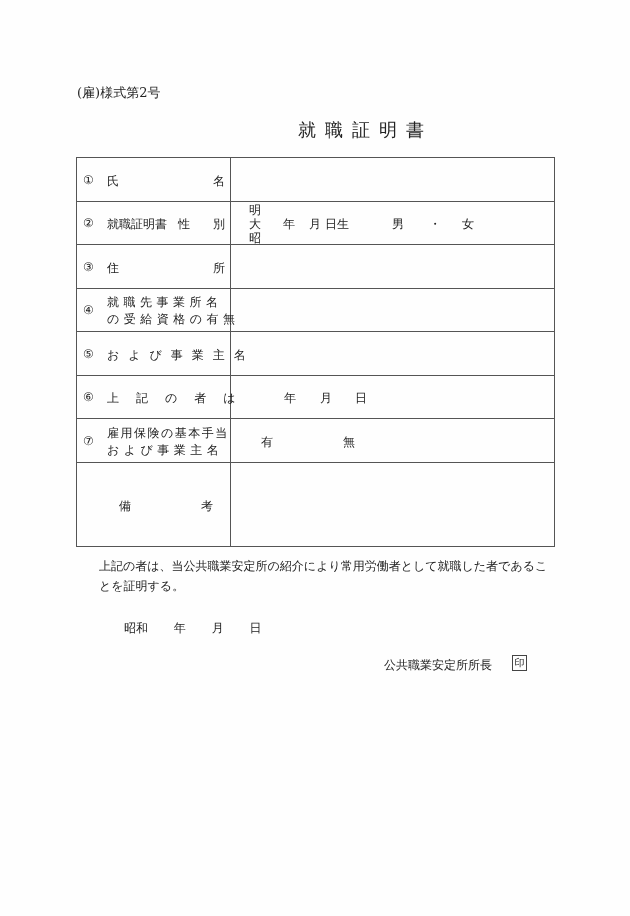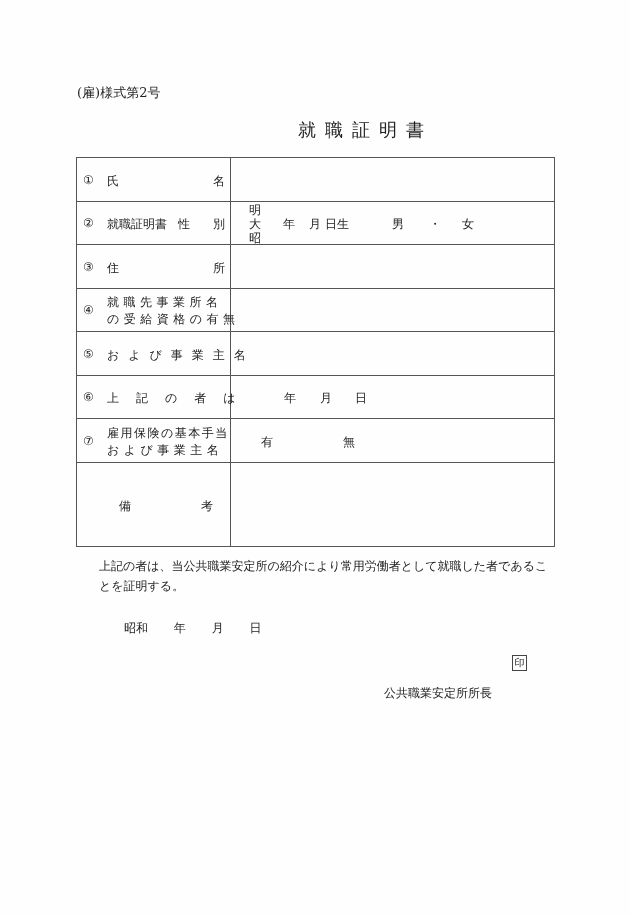--- a/index.html
+++ b/index.html
@@ -8,21 +8,21 @@
   .abs { position:absolute; white-space:nowrap; }
   #form-no { left:77px; top:84px; font-size:13px; }
   #doc-title { left:258px; top:118px; font-size:18px; letter-spacing:9px;margin-left:40px; }
   #tbl { position:absolute; left:76px; top:157px; width:479px; height:390px; border:1px solid #555; box-sizing:border-box; }
   .hline { position:absolute; left:0; right:0; height:0; border-top:1px solid #555; }
   .vline { position:absolute; top:0; bottom:0; left:153px; width:0; border-left:1px solid #555; }
   .num { position:absolute; left:6px; font-size:12px; }
   .lbl { position:absolute; font-size:12px; }
   #cert-text { left:99px; top:556px; font-size:12px; line-height:20px; white-space:normal; width:460px; }
   #date-line { left:124px; top:620px; }
-  #issuer { left:384px; top:657px;margin-top:28px; }
+  #issuer { left:384px; top:657px; }
   #seal { left:512px; top:655px; width:13px; height:14px; border:1px solid #444; font-size:10px; text-align:center; line-height:14px; }
 </style>
 </head>
 <body>
 
 <div id="form-no" class="abs">(雇)様式第2号</div>
 <div id="doc-title" class="abs">就職証明書</div>
 
 <div id="tbl">
   <div class="vline"></div>

